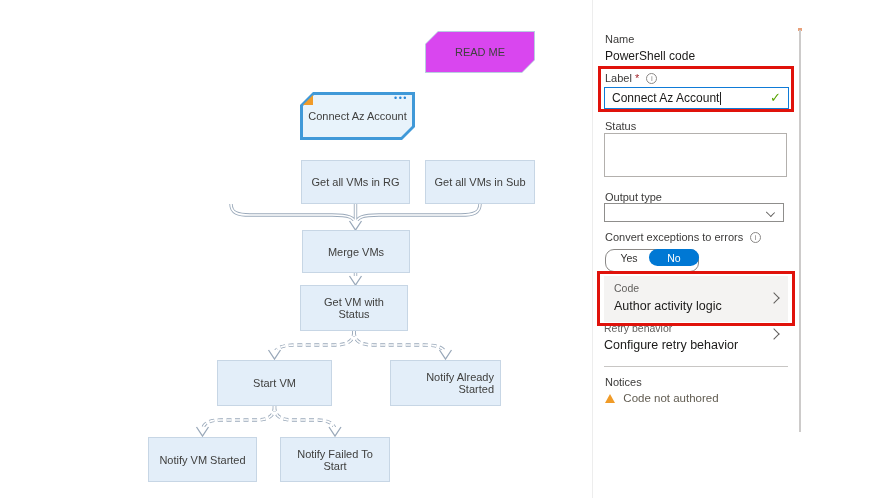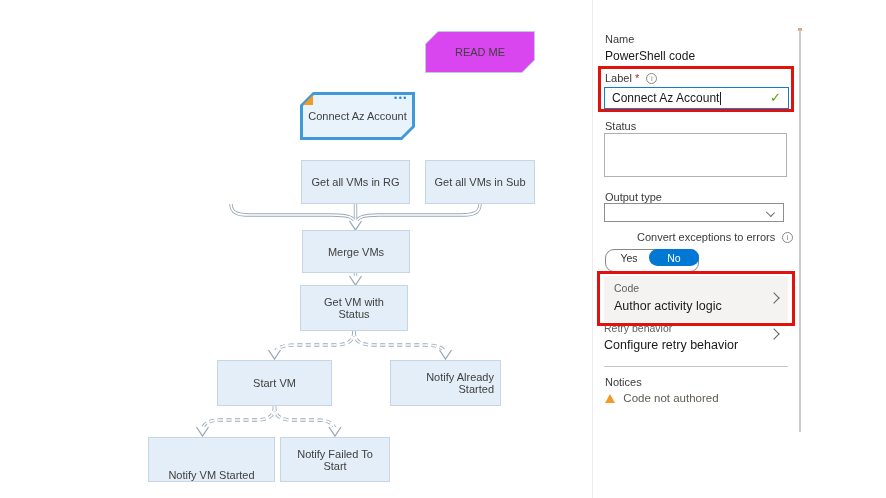--- a/index.html
+++ b/index.html
@@ -158,21 +158,21 @@
       </div>
     <div class="node" style="left:300px; top:285px; width:108px; height:46px;">
       <span class="lbl">Get VM with Status</span>
       </div>
     <div class="node" style="left:217px; top:360px; width:115px; height:46px;">
       <span class="lbl">Start VM</span>
       </div>
     <div class="node" style="left:390px; top:360px; width:111px; height:46px;text-align:right;">
       <span class="lbl">Notify Already Started</span>
       </div>
-    <div class="node" style="left:148px; top:437px; width:127px; height:45px;align-items:flex-end;">
+    <div class="node" style="left:148px; top:437px; width:109px; height:45px;">
       <span class="lbl">Notify VM Started</span>
       </div>
     <div class="node" style="left:280px; top:437px; width:110px; height:45px;">
       <span class="lbl">Notify Failed To Start</span>
       </div>
   </div>
 
   <div class="panel">
 
     <div class="p-abs small-label" style="top:33px;">Name</div>
@@ -192,21 +192,21 @@
 
     <div class="p-abs small-label" style="top:120px;">Status</div>
     <textarea class="comment-box" style="top: 133px;" value=""></textarea>
 
     <div class="p-abs small-label" style="top:191px;">Output type</div>
     <div class="dropdown" style="top:203px;">
       <span class="value-text"></span>
       <span class="chev-down"></span>
     </div>
 
-    <div class="p-abs small-label" style="top:231px;margin-left:32px;">
+    <div class="p-abs small-label" style="top:231px;">
       <span>Convert exceptions to errors</span>
       <span class="info-icon">i</span>
     </div>
     <div class="toggle" style="top:249px;">
       <span class="opt-yes">Yes</span>
       <span class="opt-no">No</span>
     </div>
 
     <div class="section-row code-row" style="top:276px;">
       <div class="tiny-label">Code</div>

